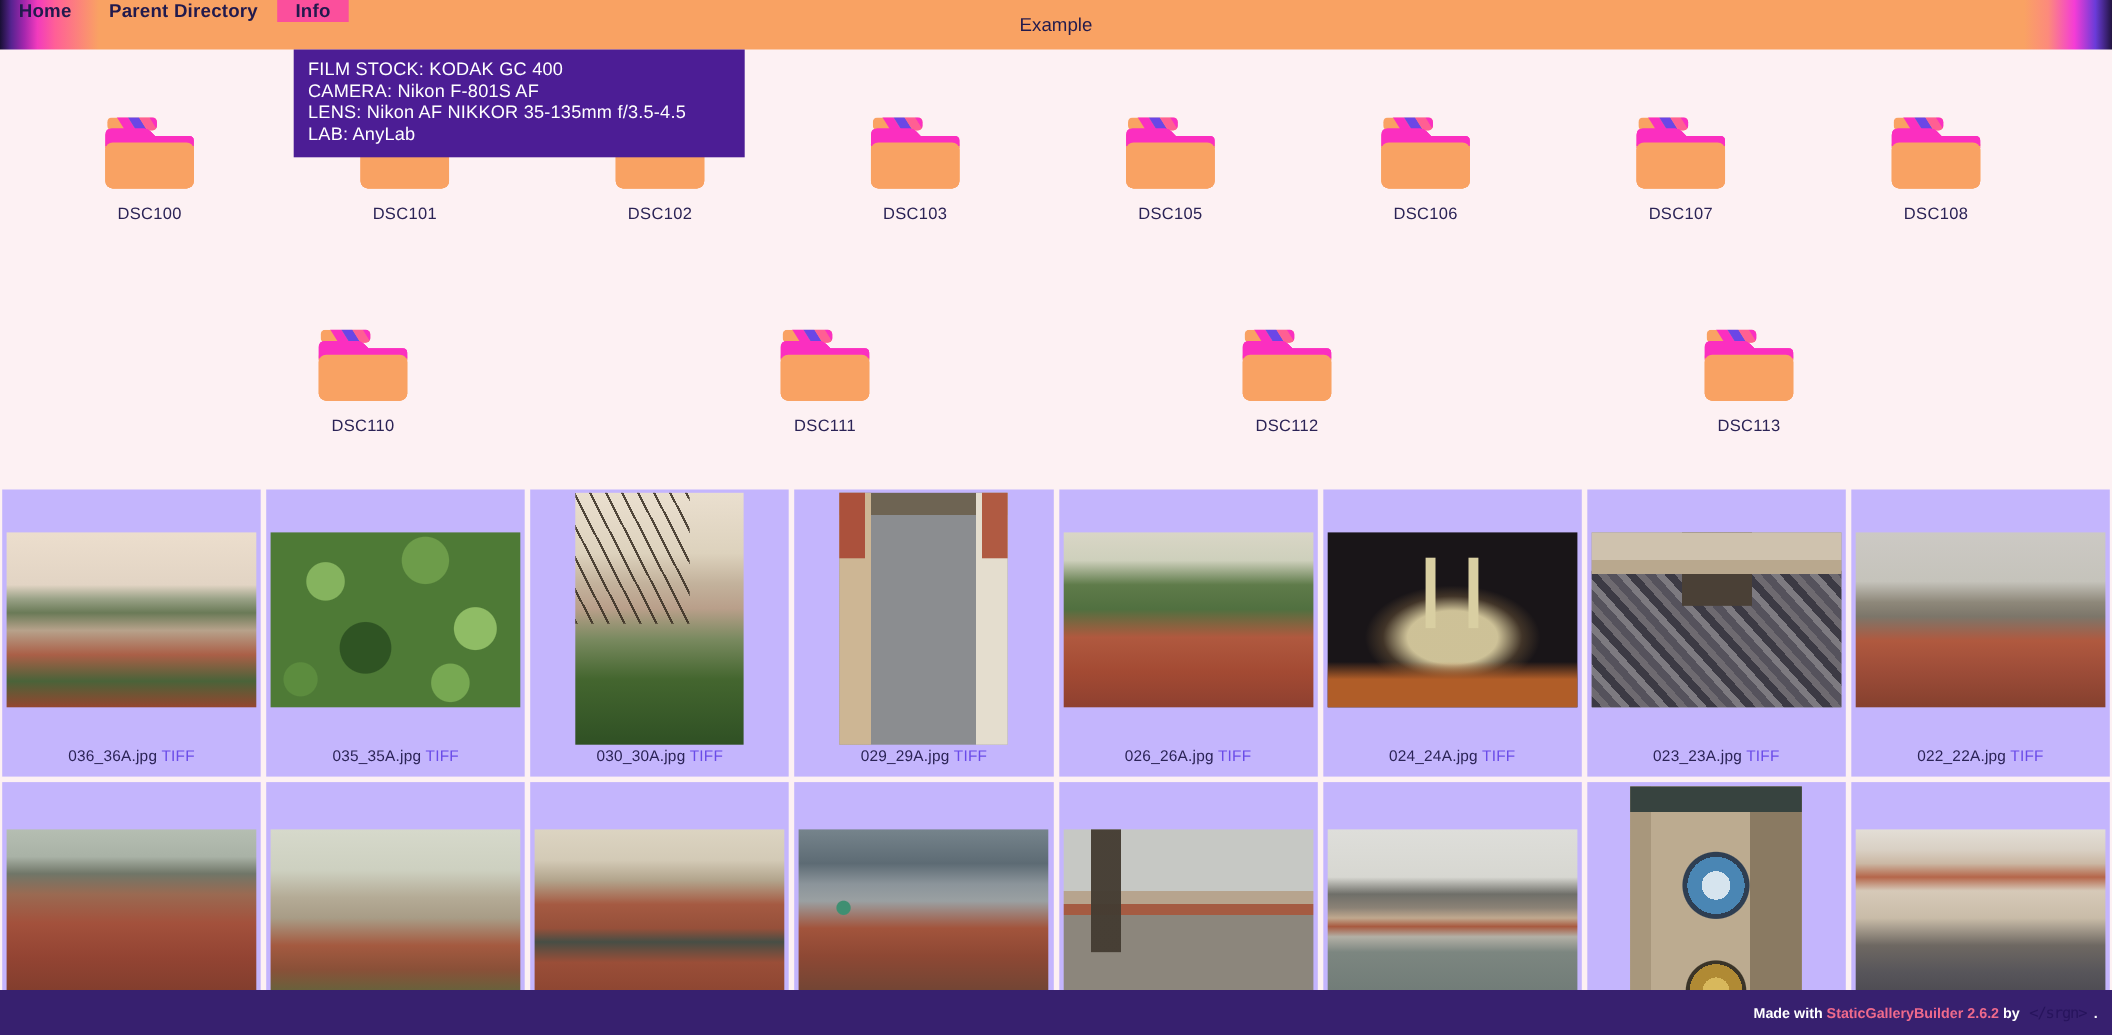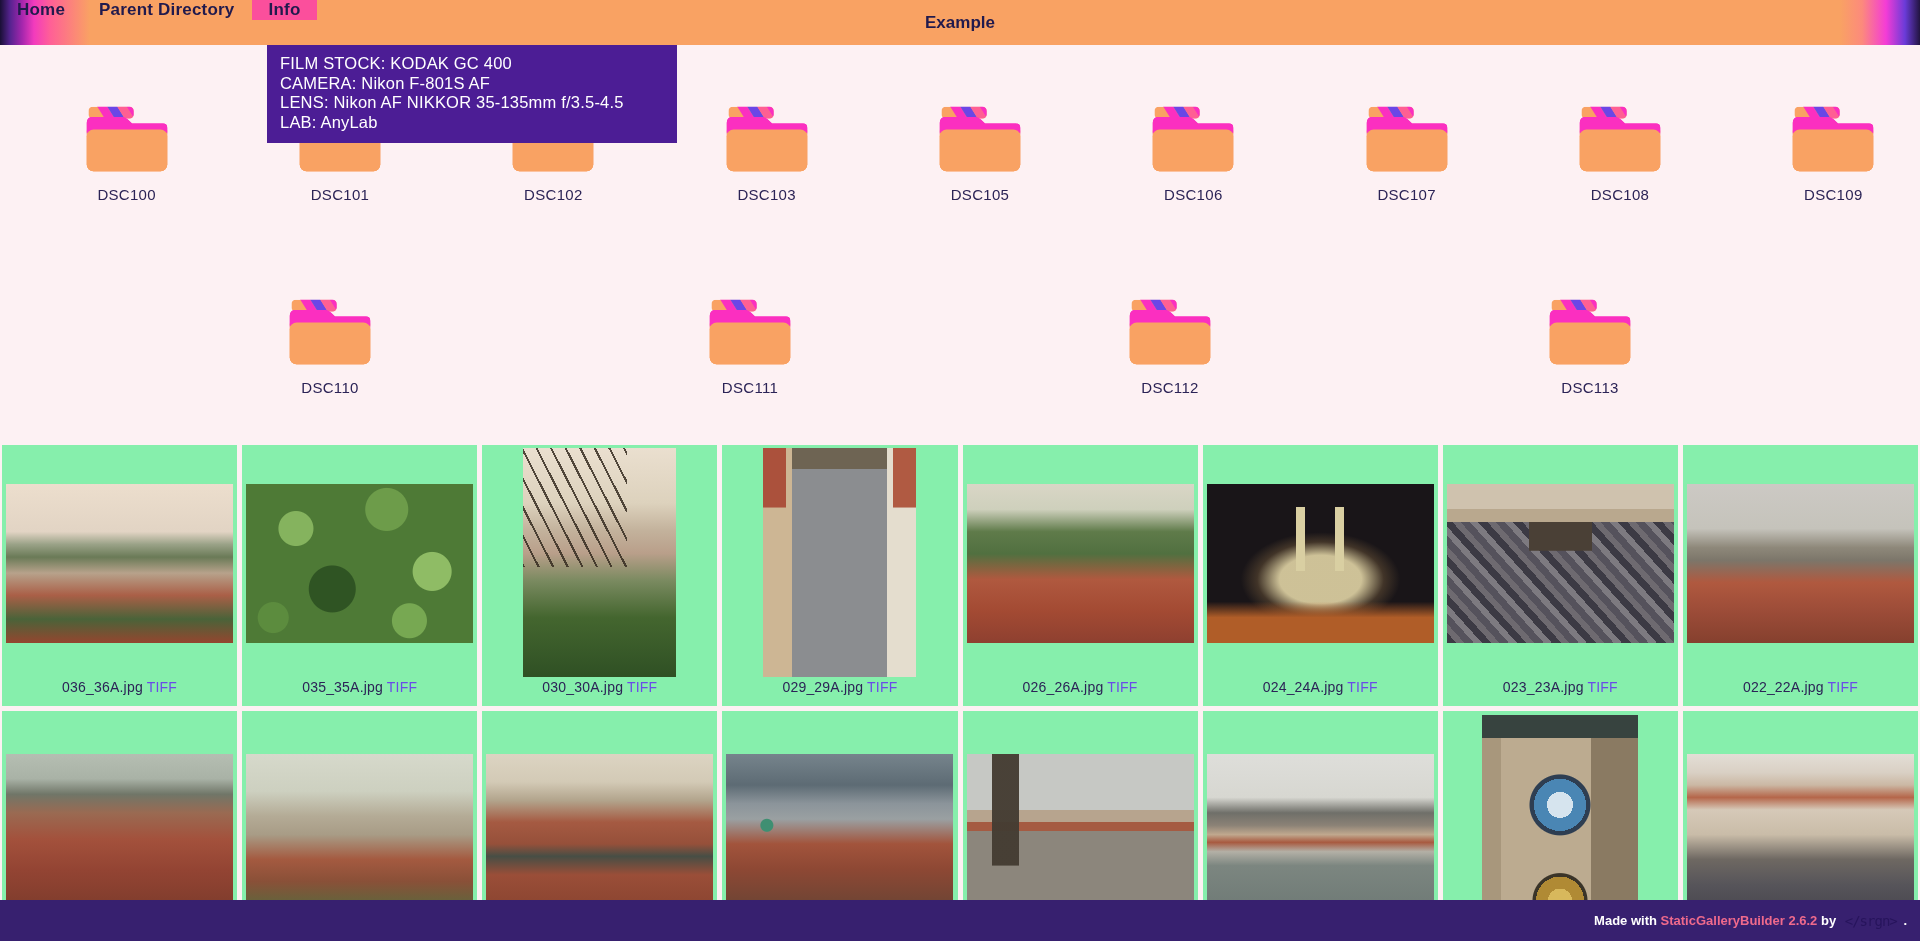--- a/index.html
+++ b/index.html
@@ -16,42 +16,42 @@
       #190f35 0px,#55238f 10px,#a426ad 22px,#f23bbd 34px,#ff5f97 50px,#f9a263 90px,
       #f9a263 1840px,#fc8a7c 1862px,#f43cd6 1886px,#6a3bd8 1905px,#221440 1920px);
   }
   .nav-link{
     display:flex;align-items:center;padding:0 17px;font-weight:bold;font-size:17px;
     color:#211a4d;text-decoration:none;cursor:pointer;letter-spacing:.2px;
   }
   .nav-link.active{background:#fb4f9c;}
   .nav-title{
     position:absolute;left:0;right:0;top:0;height:45px;display:flex;align-items:center;
-    justify-content:center;font-weight:bold;font-size:17px;color:#211a4d;pointer-events:none;
+    justify-content:center;font-weight:normal;font-size:17px;color:#211a4d;pointer-events:none;
   }
   
   .tooltip{
     position:absolute;left:267px;top:45px;width:410px;box-sizing:border-box;
     background:#4c1d95;color:#ffffff;padding:9px 13px 11px 13px;
     font-size:16.5px;line-height:19.5px;z-index:40;letter-spacing:.2px;
   }
   
   .folders-r1{display:flex;padding-top:61px;}
   .folders-r1 .folder-item{width:10%;margin-left:40px;}
   .folders-r2{display:flex;justify-content:center;margin-top:96px;}
   .folders-r2 .folder-item{width:420px;}
   .folder-item{display:flex;flex-direction:column;align-items:center;cursor:pointer;}
   .folder-svg{width:84px;height:67px;display:block;}
   .folder-label{margin-top:13px;font-size:15px;color:#2b2356;letter-spacing:.3px;}
   
   .grid{
     margin-top:49px;display:grid;grid-template-columns:repeat(8,1fr);
     grid-auto-rows:261px;gap:5px;padding:0 2px;
   }
-  .cell{background:#86efac;position:relative;display:flex;justify-content:center;}
+  .cell{background:#c4b5fd;position:relative;display:flex;justify-content:center;}
   .ph{width:227px;height:159px;margin-top:39px;cursor:pointer;}
   .ph.portrait{width:153px;height:229px;margin-top:3px;}
   .cell.r2 .ph{height:155px;margin-top:43px;}
   .cell.r2 .ph.portrait{width:156px;height:290px;margin-top:4px;}
   .caption{
     position:absolute;bottom:11px;left:0;right:0;text-align:center;
     font-size:14px;color:#2b2356;letter-spacing:.2px;
   }
   .tiff{color:#6a4be8;text-decoration:none;cursor:pointer;}
   
@@ -197,26 +197,20 @@
         <use href="#icon-folder"></use>
       </svg>
     <div class="folder-label">DSC107</div>
   </div>
   <div class="folder-item">
     <svg class="folder-svg">
         <use href="#icon-folder"></use>
       </svg>
     <div class="folder-label">DSC108</div>
   </div>
-  <div class="folder-item">
-    <svg class="folder-svg">
-        <use href="#icon-folder"></use>
-      </svg>
-    <div class="folder-label">DSC109</div>
-  </div>
 </div>
 
 <div class="folders-r2">
   <div class="folder-item">
     <svg class="folder-svg">
         <use href="#icon-folder"></use>
       </svg>
     <div class="folder-label">DSC110</div>
   </div>
   <div class="folder-item">

